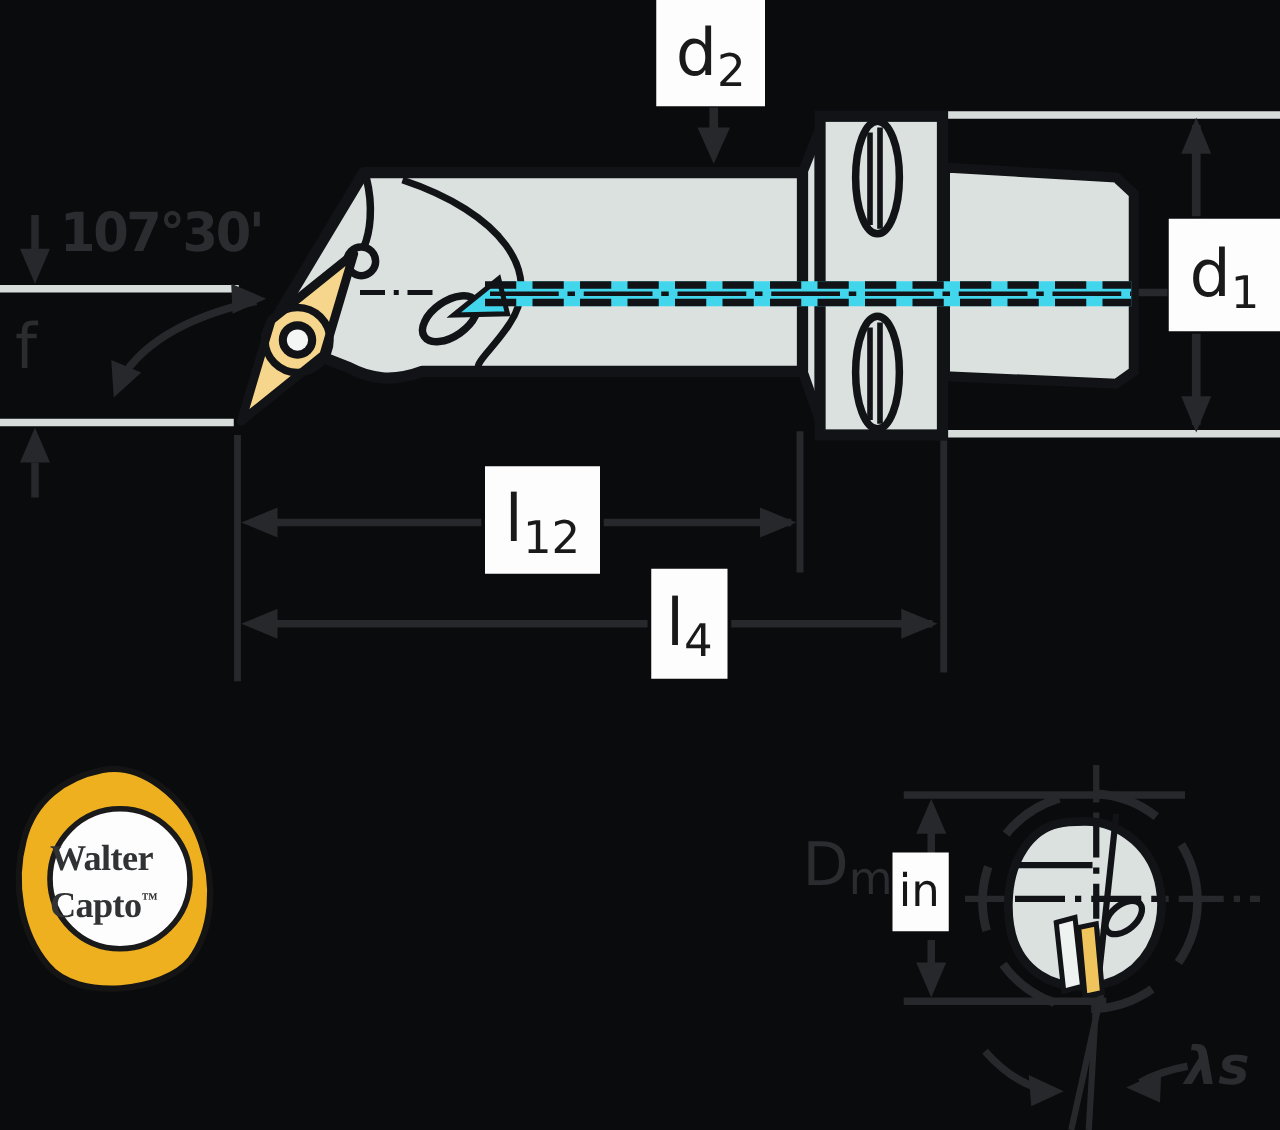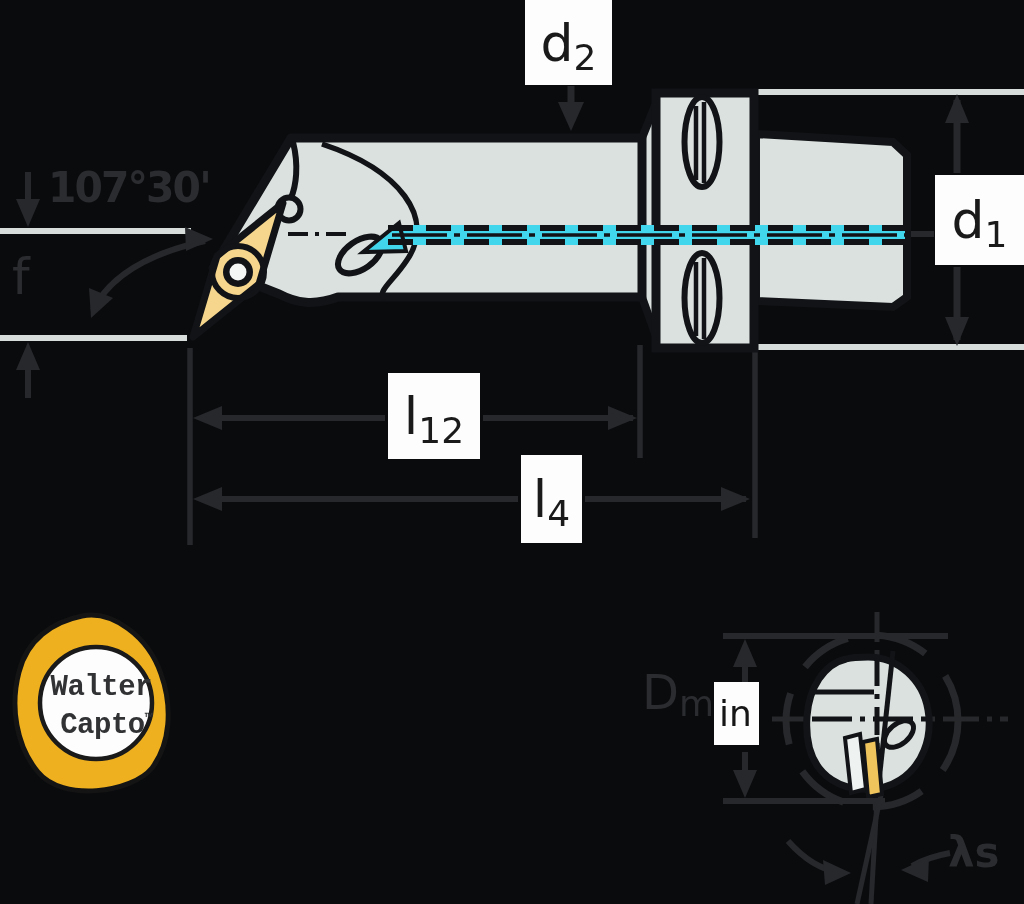--- a/index.html
+++ b/index.html
@@ -15,31 +15,31 @@
     display:flex;align-items:center;justify-content:center;
     font-family:"DejaVu Sans",sans-serif;
   }
   .dim-base{font-size:52px;line-height:1;}
   .dim-sub{font-size:36px;line-height:1;transform:translateY(15px);}
   .annot{
     position:absolute;color:#2a2c2f;font-family:"DejaVu Sans",sans-serif;
   }
   .angle-label{font-size:43px;font-weight:700;letter-spacing:-2px;transform:scaleX(0.95);transform-origin:left center;}
   .f-label{font-size:50px;}
-  .lambda-label{font-size:42px;font-weight:700;}
+  .lambda-label{font-size:42px;font-weight:700;font-style:italic;}
   .dmin-wrap{display:flex;align-items:flex-start;}
   .dmin-D{font-size:48px;line-height:1;}
   .dmin-m{font-size:36px;line-height:1;transform:translateY(18px);}
   .dmin-in{
     font-size:36px;line-height:1;background:#fdfdfd;color:#161616;
     padding:14px 7px 13px 5px;transform:translateY(2px);margin-top:12px;
   }
   .logo-text{
-    position:absolute;text-align:right;color:#303234;
-    font-family:Liberation Mono, monospace;font-weight:700;
+    position:absolute;text-align:left;color:#303234;
+    font-family:Liberation Serif, serif;font-weight:700;
     font-size:29px;line-height:31px;letter-spacing:-0.5px;
   }
   .logo-tm{font-size:13px;vertical-align:super;}
 </style>
 </head>
 <body>
 
 <div id="stage">
 
 <svg width="1024" height="904" viewBox="0 0 1024 904">

